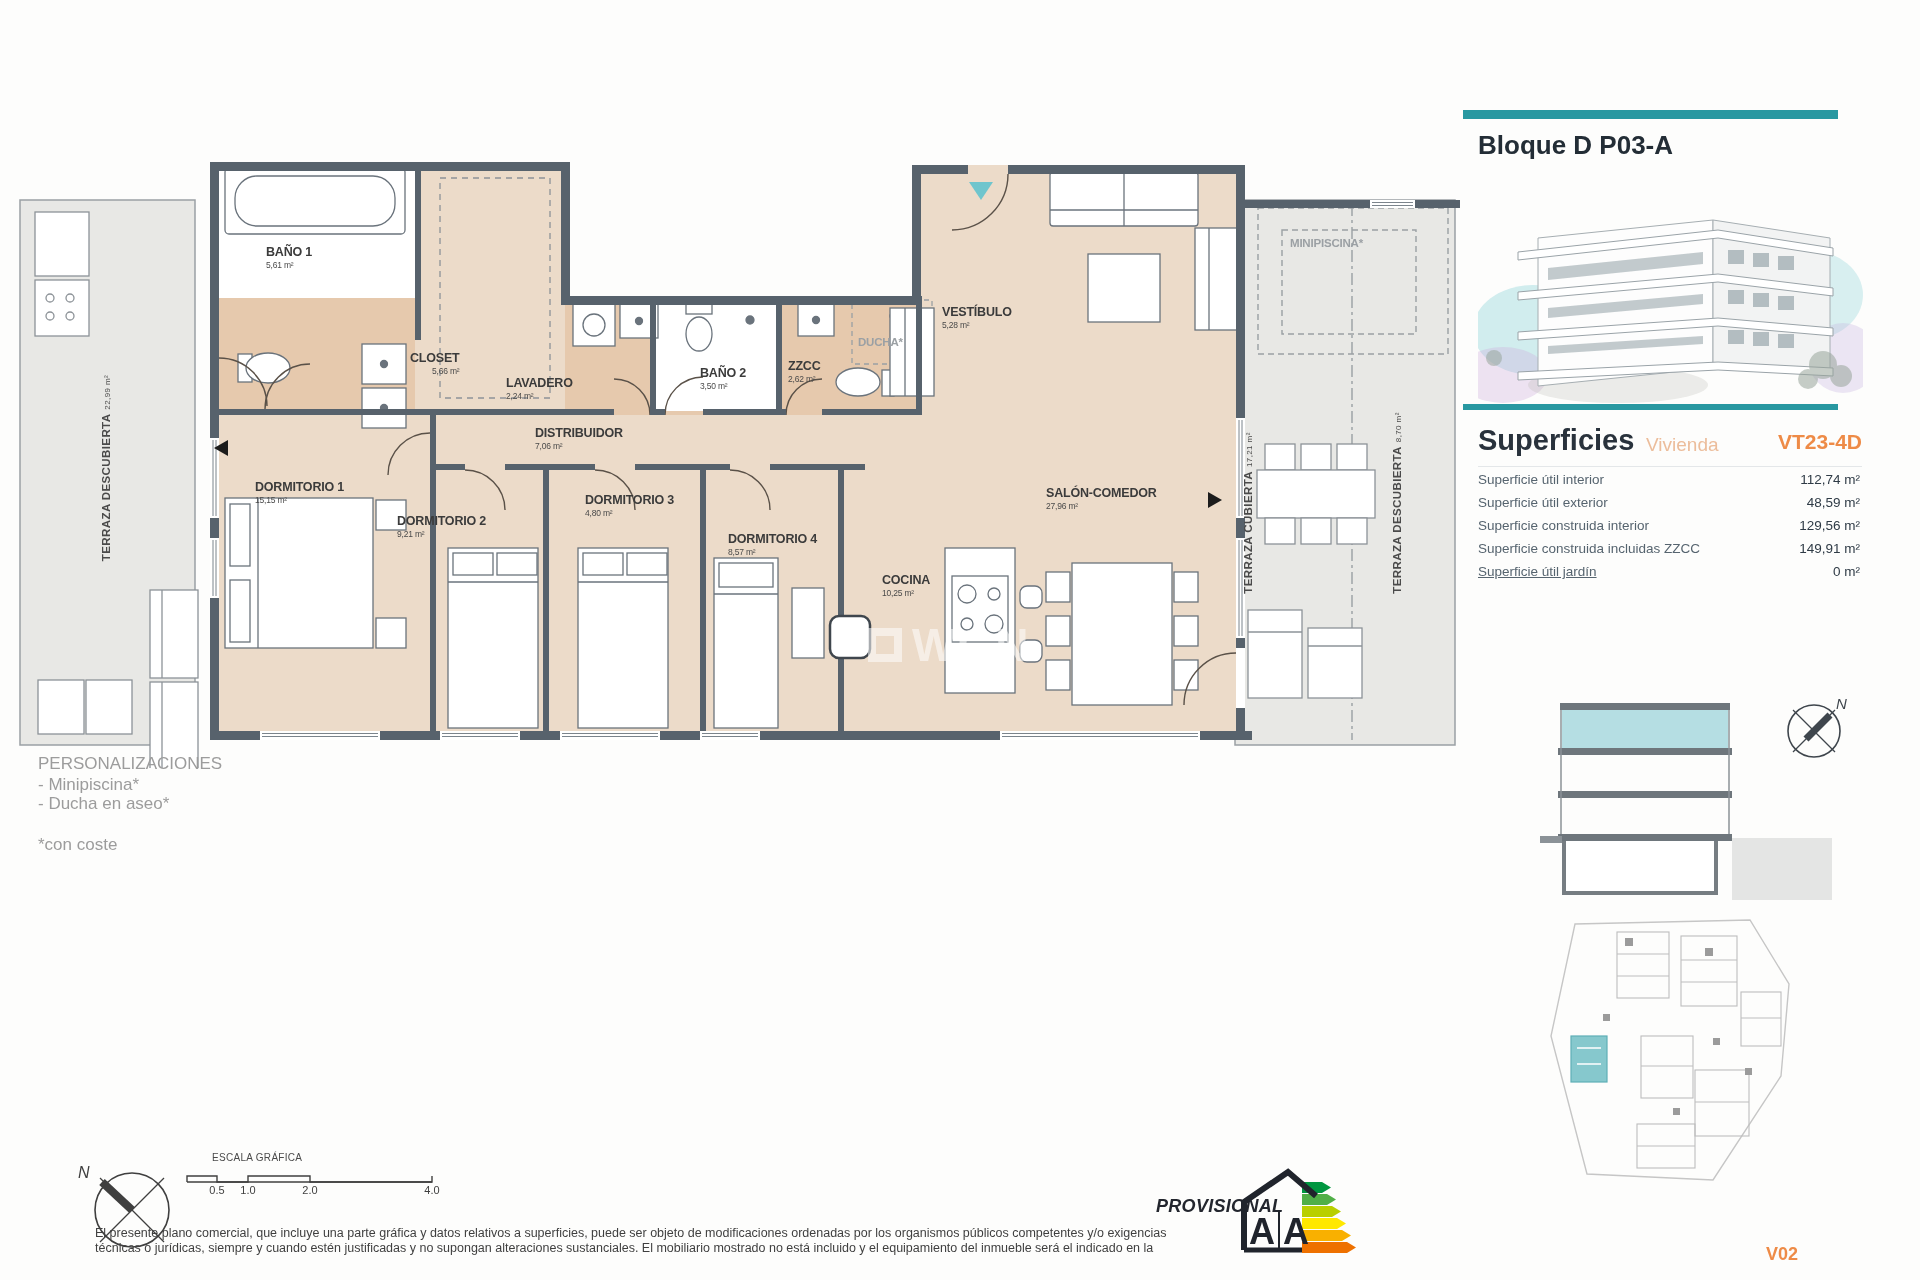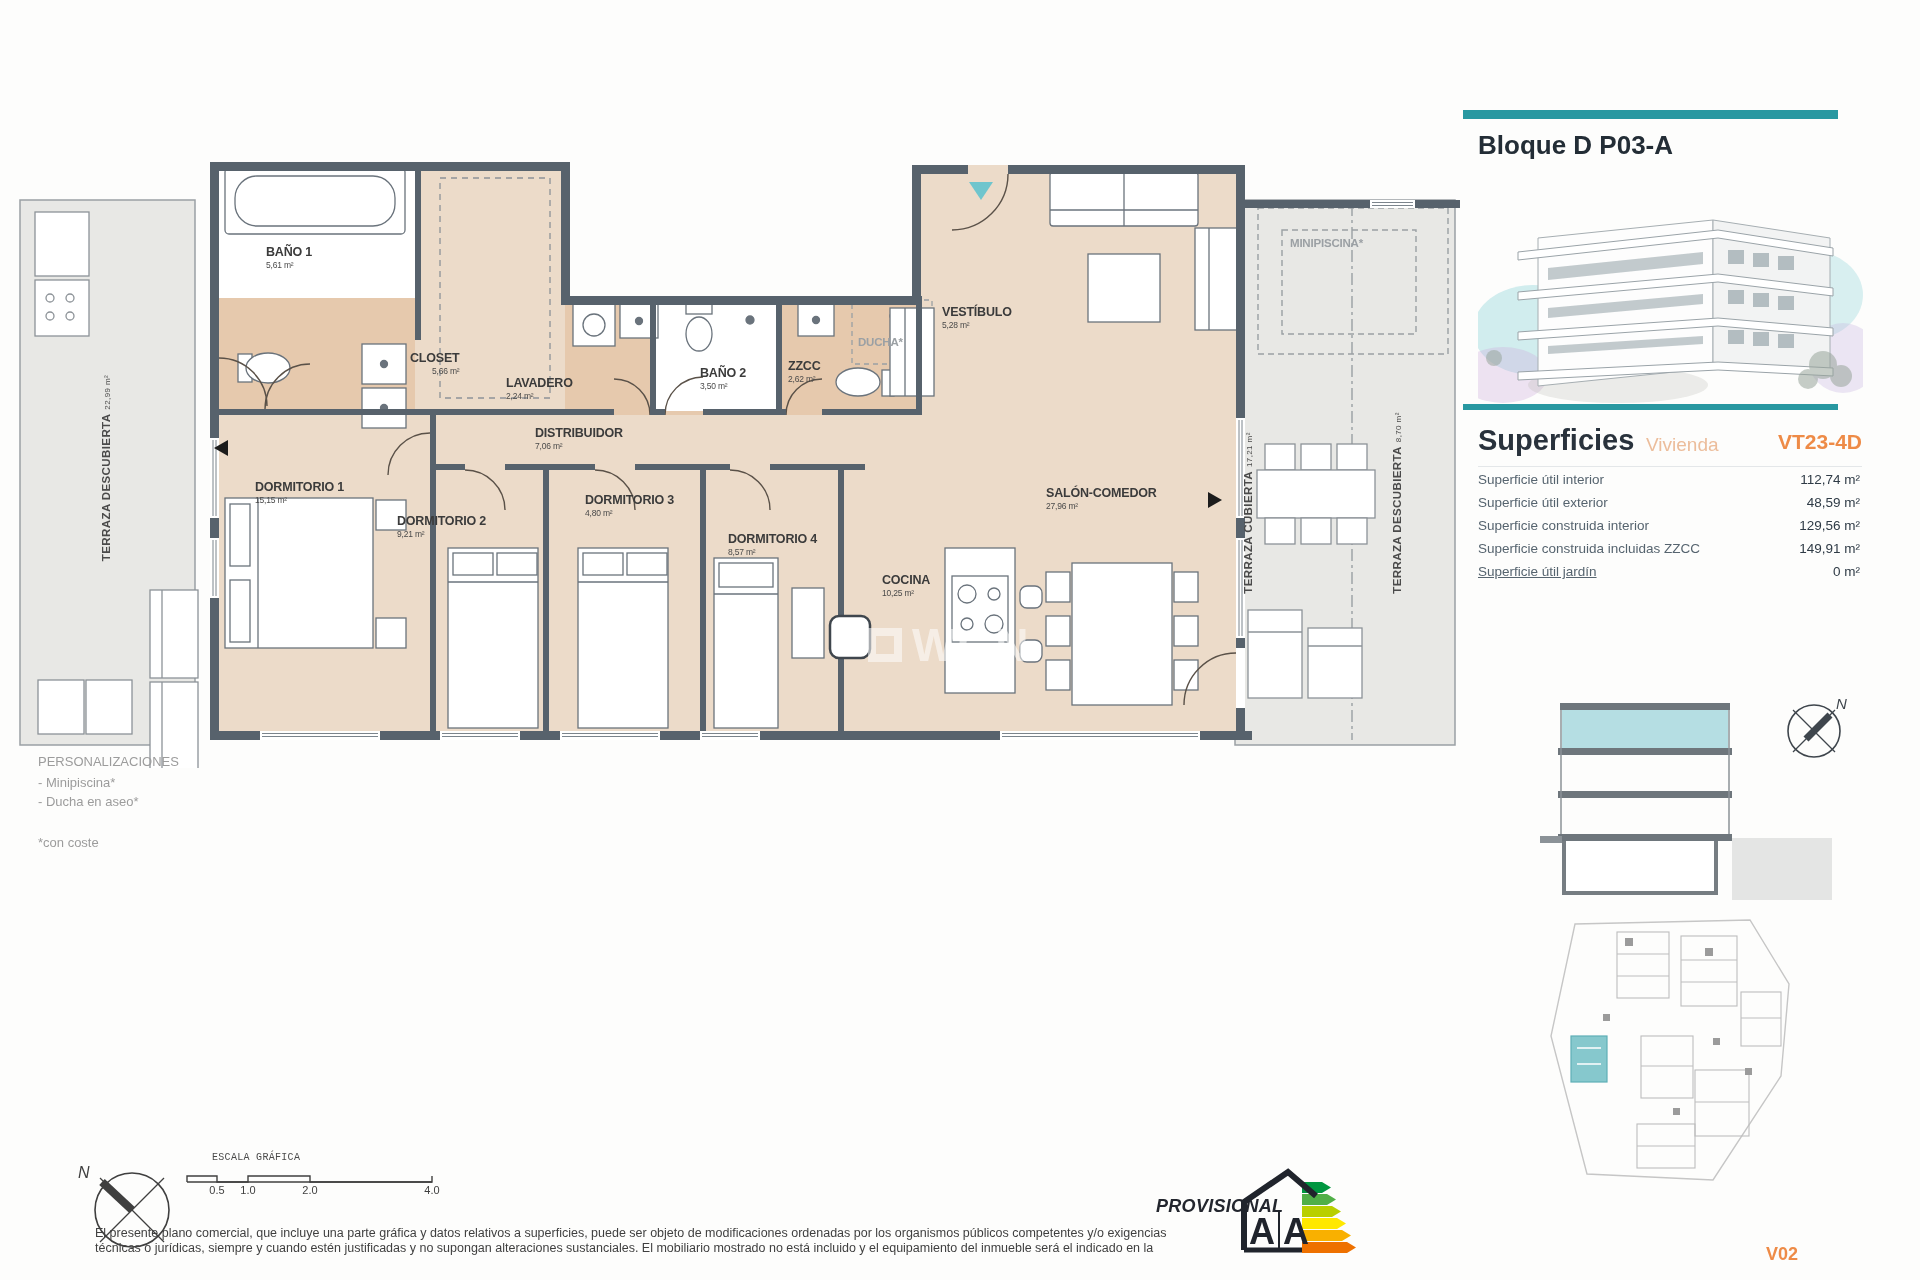--- a/index.html
+++ b/index.html
@@ -18,22 +18,22 @@
   .tealbar{position:absolute;background:#2898a1;}
   .block-title{position:absolute;left:1478px;top:130px;font-size:26px;font-weight:700;color:#232d36;}
   .sup-title{position:absolute;left:1478px;top:424px;font-size:29px;font-weight:700;color:#29323c;}
   .sup-sub{position:absolute;left:1646px;top:434px;font-size:19px;color:#ecbd9b;}
   .sup-code{position:absolute;left:1640px;top:430px;width:222px;text-align:right;
             font-size:21px;font-weight:700;color:#ee8b47;}
   .srow{position:absolute;left:1478px;width:384px;height:23px;font-size:13.5px;color:#56646f;}
   .srow .val{position:absolute;right:2px;top:0;color:#2f3b46;}
   .sep{position:absolute;left:1478px;top:466px;width:384px;height:1px;background:#e4e7e9;}
   
-  .pers{position:absolute;left:38px;color:#9c9c9c;font-size:13px;line-height:1;}
-  .escala-title{position:absolute;left:212px;top:1152px;font-size:10px;color:#4a4a4a;letter-spacing:.3px;font-family:Liberation Mono, monospace;}
+  .pers{position:absolute;left:38px;color:#9c9c9c;font-size:17px;line-height:1;}
+  .escala-title{position:absolute;left:212px;top:1152px;font-size:10px;color:#4a4a4a;letter-spacing:.3px;}
   .tick{position:absolute;font-size:11px;color:#3f3f3f;transform:translateX(-50%);}
   .disc{position:absolute;left:95px;width:1320px;font-size:12.5px;color:#3f3f3f;line-height:1;}
   .prov{position:absolute;left:1156px;top:1196px;font-size:18px;font-weight:700;color:#23262e;letter-spacing:.3px;font-style:italic;}
   .v02{position:absolute;left:1742px;top:1244px;width:80px;text-align:center;
        font-size:18px;font-weight:700;color:#ee8b47;}
   .wgn{position:absolute;left:868px;top:618px;font-size:46px;font-weight:700;color:#ffffff;
        opacity:.55;letter-spacing:2px;display:flex;align-items:center;gap:10px;}
   .wgn .sq{width:34px;height:34px;border:8px solid #fff;box-sizing:border-box;display:inline-block;}
 </style>
 </head>

